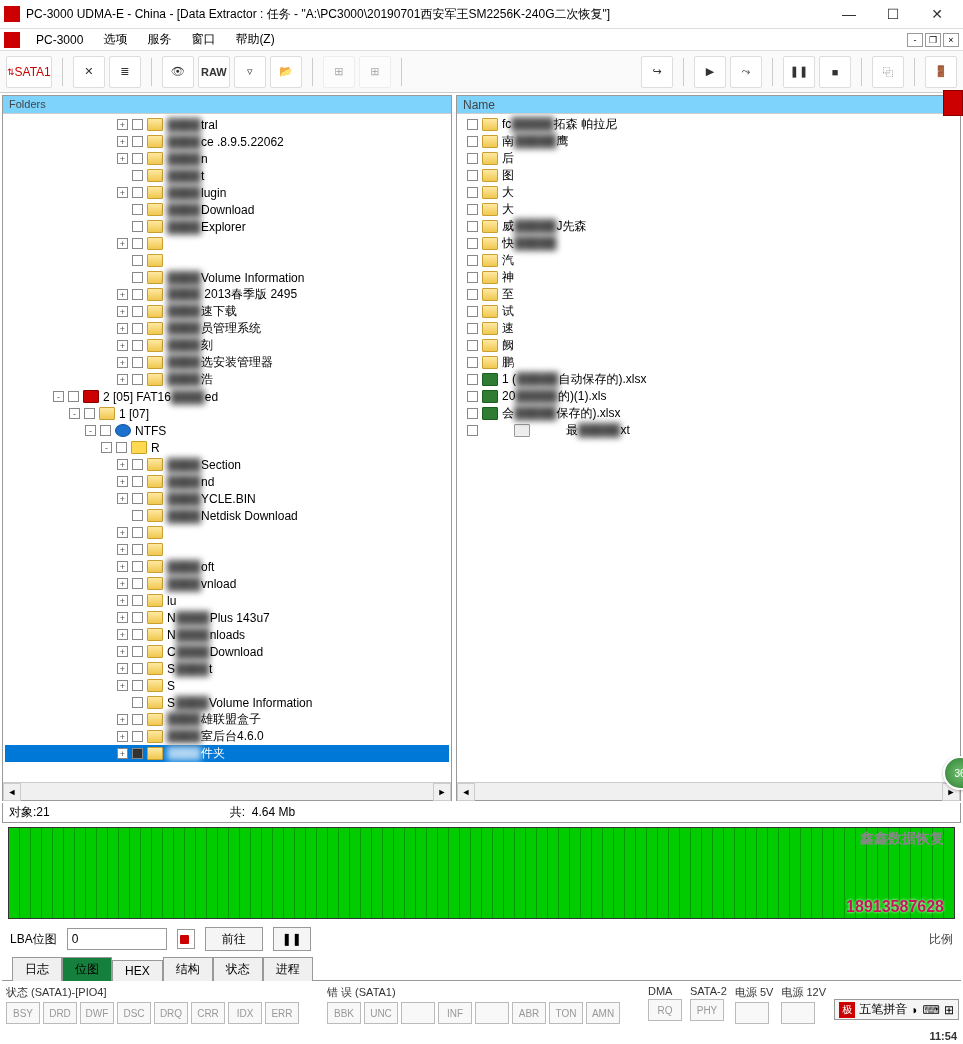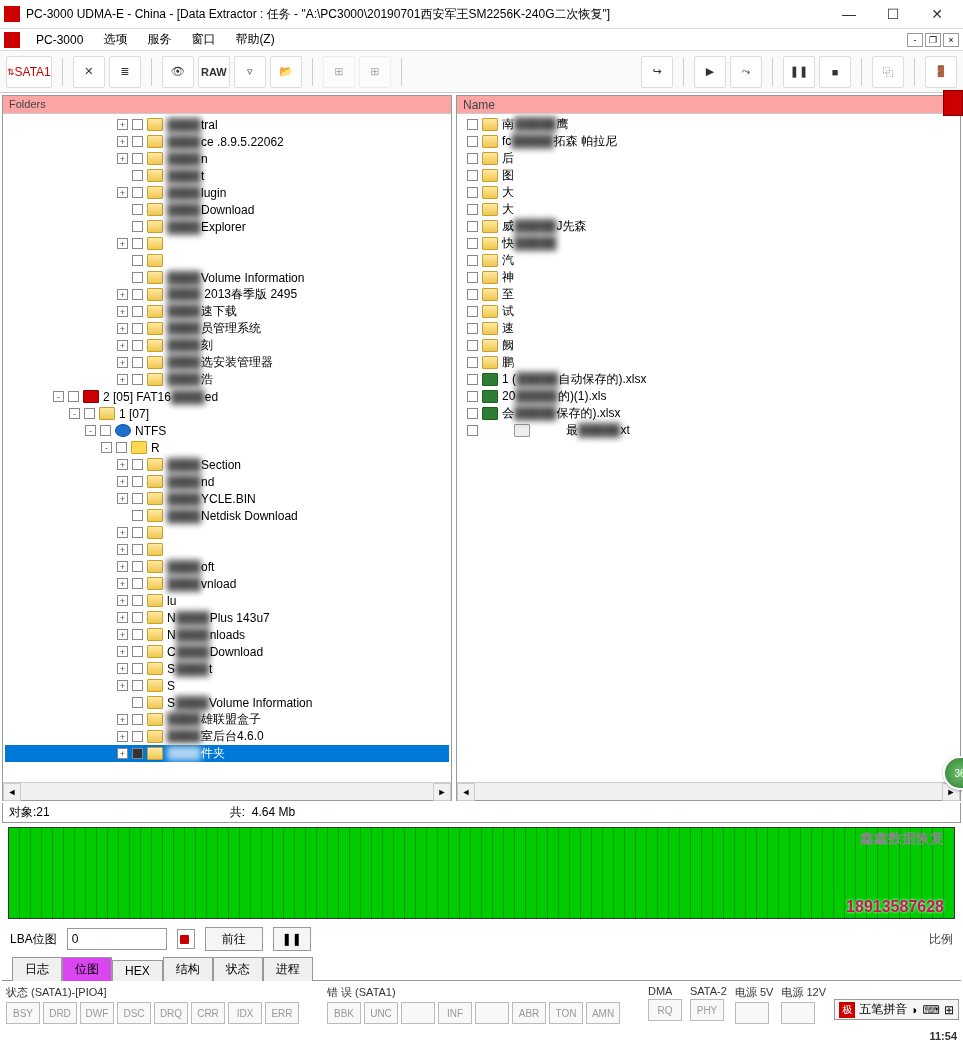--- a/index.html
+++ b/index.html
@@ -15,21 +15,21 @@
 .menubar .smallbtns { margin-left: auto; display: flex; gap: 2px; }
 .menubar .smallbtn { width: 16px; height: 14px; border: 1px solid #999; font-size: 9px; display: flex; align-items: center; justify-content: center; }
 .toolbar { height: 42px; display: flex; align-items: center; padding: 4px 6px; gap: 4px; border-bottom: 1px solid #ccc; background: #fafafa; }
 .toolbar .tbtn { min-width: 32px; height: 32px; display: flex; align-items: center; justify-content: center; border: 1px solid transparent; background: #fff; border: 1px solid #ddd; border-radius: 2px; font-size: 11px; color: #333; }
 .toolbar .sep { width: 1px; height: 28px; background: #ccc; margin: 0 6px; }
 .toolbar .sata { font-size: 9px; color: #c00; }
 .main { display: flex; height: 710px; padding: 2px; gap: 4px; }
 .leftpane, .rightpane { border: 1px solid #999; background: #fff; display: flex; flex-direction: column; }
 .leftpane { width: 450px; }
 .rightpane { flex: 1; }
-.panehdr { height: 18px; background: #fca5a5; border-bottom: 1px solid #ccc; padding: 2px 6px; font-size: 11px; color: #444; }
+.panehdr { height: 18px; background: #7dd3fc; border-bottom: 1px solid #ccc; padding: 2px 6px; font-size: 11px; color: #444; }
 .tree { flex: 1; overflow: auto; padding: 2px; }
 .treeitem { display: flex; align-items: center; height: 17px; white-space: nowrap; }
 .treeitem.sel { background: #0078d7; color: #fff; }
 .exp { width: 11px; height: 11px; border: 1px solid #888; display: inline-flex; align-items: center; justify-content: center; font-size: 9px; margin-right: 4px; color: #555; background: #fff; flex-shrink: 0; }
 .exp.none { border: none; }
 .chk { width: 11px; height: 11px; border: 1px solid #888; margin-right: 4px; flex-shrink: 0; background: #fff; }
 .chk.filled { background: #333; }
 .fld { width: 16px; height: 13px; background: linear-gradient(#ffe9a2, #f0c850); border: 1px solid #c9a030; border-radius: 1px; margin-right: 4px; flex-shrink: 0; }
 .fld.blue { background: #1e70cd; border-color: #1254a0; border-radius: 50%; }
 .fld.yel { background: #ffd952; border-color: #caa020; }
@@ -44,21 +44,21 @@
 .statsrow { height: 20px; border: 1px solid #999; border-top: none; display: flex; align-items: center; padding: 0 6px; gap: 40px; margin: 0 2px; }
 .sectormap { height: 92px; border: 1px solid #333; margin: 4px 8px; background: repeating-linear-gradient(90deg, #0c0, #0c0 10px, #090 10px, #090 11px), repeating-linear-gradient(0deg, transparent, transparent 10px, #060 10px, #060 11px); background-color: #0c0; position: relative; }
 .watermark { position: absolute; right: 10px; bottom: 2px; color: #c2185b; font-size: 16px; font-weight: bold; text-shadow: 0 0 3px #fff; }
 .watermark2 { position: absolute; right: 10px; top: 2px; color: #888; font-size: 14px; font-weight: bold; }
 .lbarow { height: 32px; display: flex; align-items: center; padding: 0 10px; gap: 10px; }
 .lbarow input[type=text] { width: 100px; height: 22px; border: 1px solid #999; padding: 0 4px; }
 .lbarow button { height: 24px; padding: 0 16px; border: 1px solid #999; background: #f5f5f5; }
 .lbarow .ratio { margin-left: auto; color: #444; }
 .tabsrow { height: 26px; display: flex; align-items: flex-end; padding: 0 10px; gap: 0; border-bottom: 1px solid #999; margin: 0 2px; }
 .tab { padding: 3px 12px; border: 1px solid #999; border-bottom: none; background: #f0f0f0; font-size: 12px; position: relative; top: 1px; }
-.tab.active { background: #d946ef; }
+.tab.active { background: #15803d; }
 .statusbars { display: flex; padding: 4px 6px; gap: 8px; }
 .statusgroup { display: flex; flex-direction: column; gap: 2px; }
 .statusgroup .glabel { font-size: 11px; color: #333; }
 .statusgroup .boxes { display: flex; gap: 3px; }
 .sbox { width: 34px; height: 22px; border: 1px solid #bbb; background: #f8f8f8; display: flex; align-items: center; justify-content: center; font-size: 10px; color: #999; }
 .imebar { position: absolute; bottom: 24px; right: 4px; display: flex; align-items: center; gap: 4px; border: 1px solid #999; background: #f5f5f5; padding: 1px 4px; }
 .imebar .red { width: 16px; height: 16px; background: #c00; color: #fff; font-size: 10px; display: flex; align-items: center; justify-content: center; }
 .sidetool { position: absolute; right: 0; top: 90px; width: 20px; }
 .sidetool .sbtn { width: 20px; height: 26px; background: #c00; margin-bottom: 8px; border: 1px solid #800; }
 .greencircle { width: 34px; height: 34px; border-radius: 50%; background: radial-gradient(#6ec16e,#2e7d32); border: 2px solid #fff; margin-top: 640px; box-shadow: 0 1px 3px rgba(0,0,0,.3); font-size:10px; color:#fff; display:flex; align-items:center; justify-content:center; }
@@ -358,26 +358,26 @@
     </div>
   </div>
   <div class="rightpane">
     <div class="panehdr">
       <span>Name</span> <span style="float:right;font-size:9px">▲</span>
     </div>
     <div class="tree" id="files">
         <div class="treeitem" style="padding-left: 8px;">
           <span class="chk"></span>
           <span class="fld "></span>
+          <span class="lbl">fc<span class="blur">█████</span>拓森 帕拉尼</span>
+        </div>
+        <div class="treeitem" style="padding-left: 8px;">
+          <span class="chk"></span>
+          <span class="fld "></span>
           <span class="lbl">南<span class="blur">█████</span>鹰</span>
-        </div>
-        <div class="treeitem" style="padding-left: 8px;">
-          <span class="chk"></span>
-          <span class="fld "></span>
-          <span class="lbl">fc<span class="blur">█████</span>拓森 帕拉尼</span>
         </div>
         <div class="treeitem" style="padding-left: 8px;">
           <span class="chk"></span>
           <span class="fld "></span>
           <span class="lbl">后</span>
         </div>
         <div class="treeitem" style="padding-left: 8px;">
           <span class="chk"></span>
           <span class="fld "></span>
           <span class="lbl">图</span>

